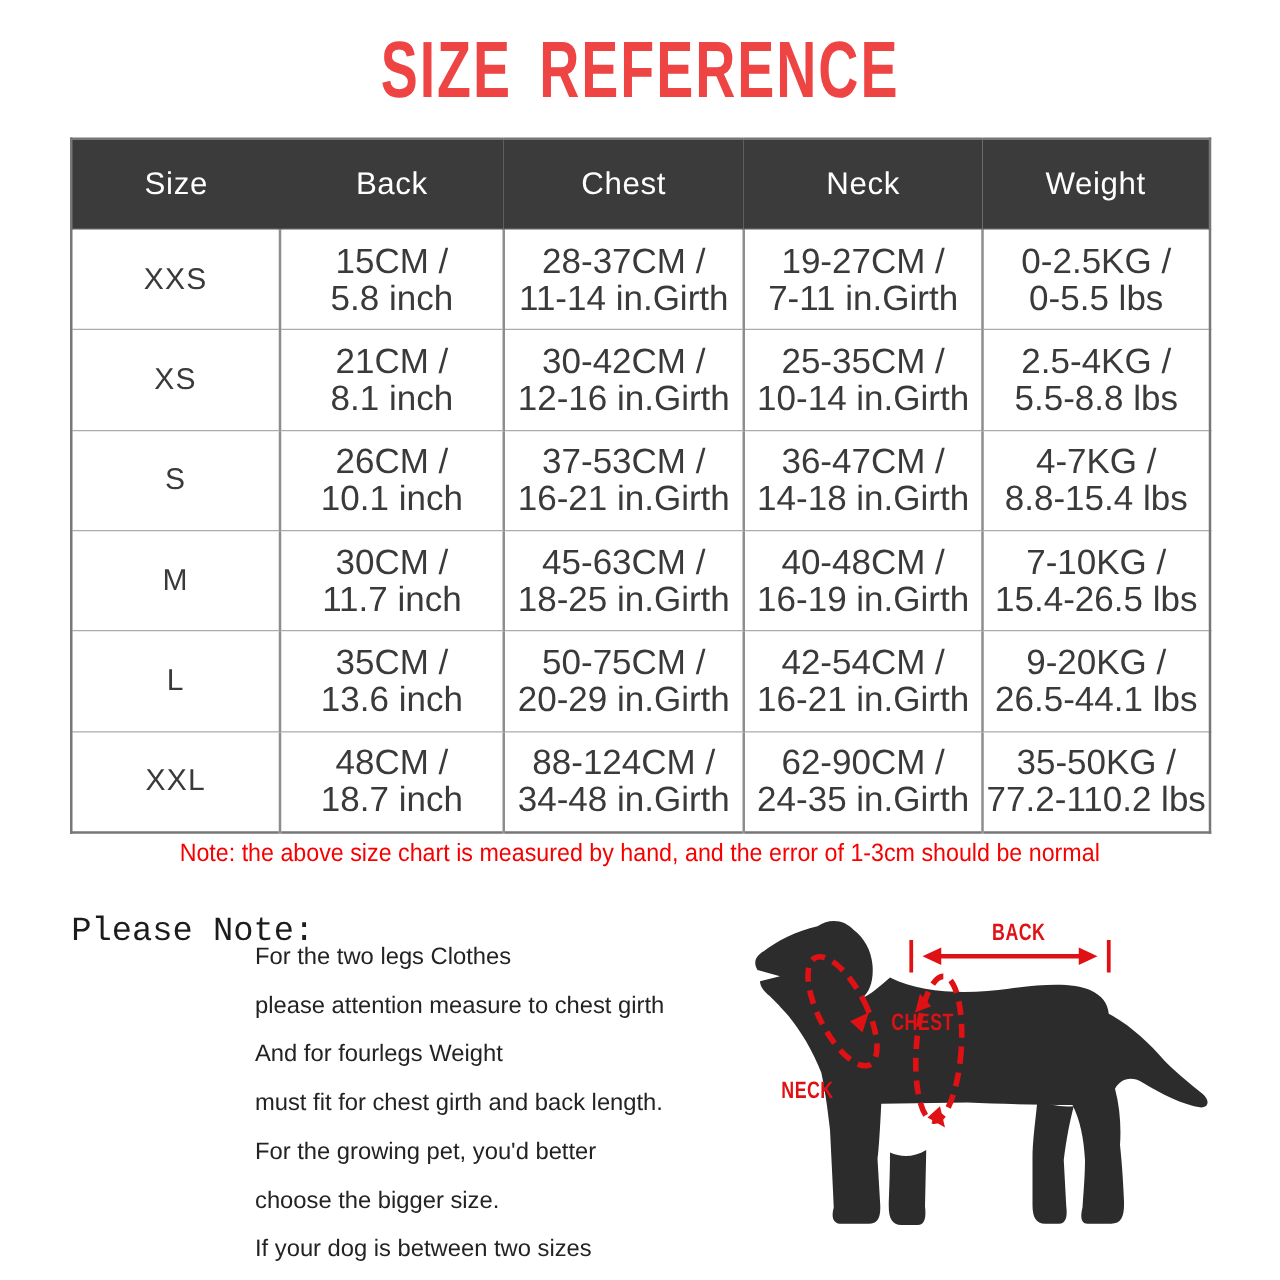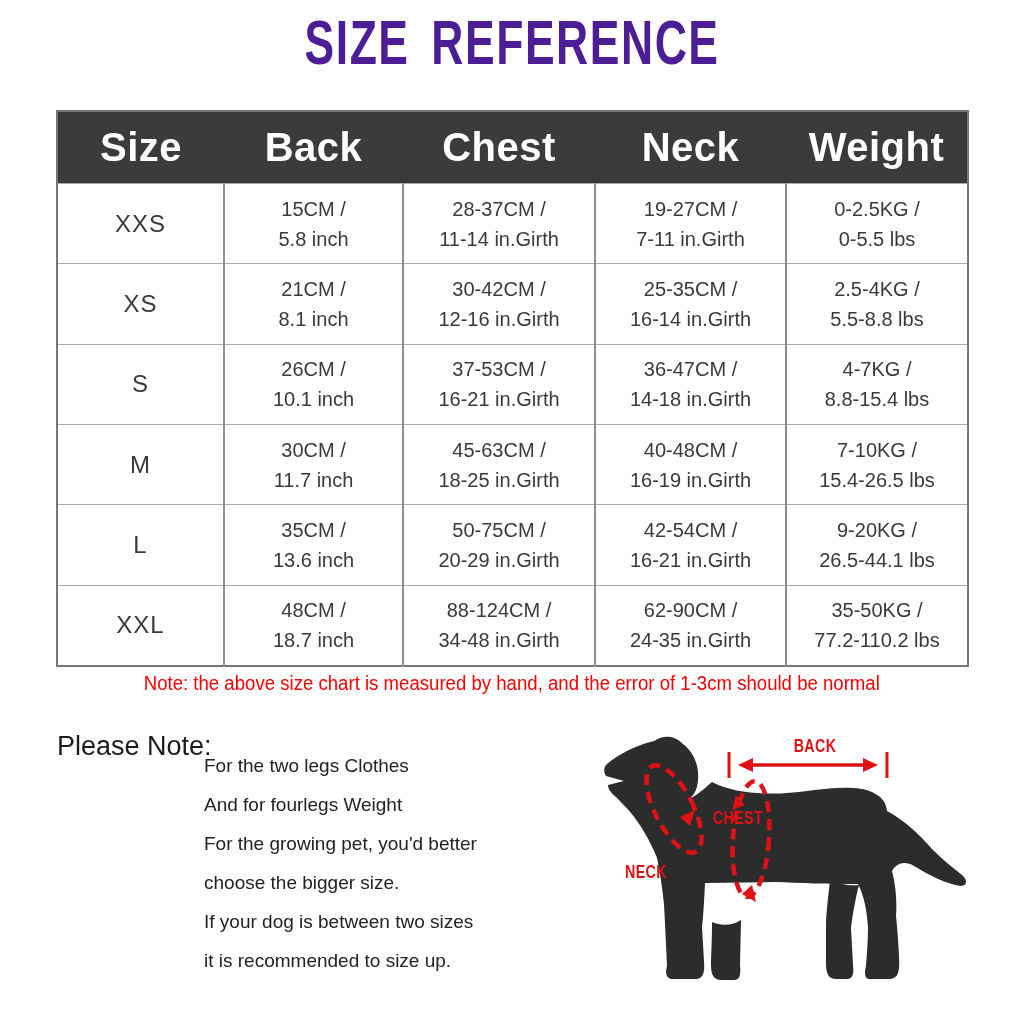--- a/index.html
+++ b/index.html
@@ -4,57 +4,57 @@
 <style>
   html,body{margin:0;padding:0;}
   body{
     width:1024px;height:1024px;position:relative;background:#ffffff;
     font-family:"Liberation Sans",sans-serif;overflow:hidden;
   }
   .page{position:absolute;inset:0;}
 
   
   .title{
-    position:absolute;top:14px;left:0;width:100%;text-align:center;margin:0;
-    font-size:57px;color:#4c1d95;line-height:1.0;
+    position:absolute;top:28px;left:0;width:100%;text-align:center;margin:0;
+    font-size:57px;color:#ef4444;line-height:1.0;
   }
   .title-inner{
     display:inline-block;font-weight:900;letter-spacing:2px;word-spacing:10px;
     transform:scale(0.78,1.12);transform-origin:50% 50%;
   }
 
   
   table.size-table{
     position:absolute;left:56px;top:110px;width:911px;height:557px;
     border-collapse:collapse;table-layout:fixed;
     border:2px solid #777777;
   }
   table.size-table thead th{
     background:var(--header-bg,#3b3b3b);color:var(--header-text,#ffffff);
-    font-weight:700;font-size:40px;height:69px;border:none;letter-spacing:0.5px;
+    font-weight:400;font-size:25px;height:69px;border:none;letter-spacing:0.5px;
   }
   table.size-table tbody td{
     border-top:1px solid #ababab;
     text-align:center;vertical-align:middle;
     color:var(--body-text,#3a3a3a);
-    font-size:20px;line-height:30px;height:69px;background:#ffffff;
+    font-size:28px;line-height:30px;height:69px;background:#ffffff;
   }
   table.size-table tbody td + td{border-left:2px solid #8d8d8d;}
   table.size-table tbody td.size-cell{font-size:24px;letter-spacing:1px;}
 
   
   .measure-note{
     position:absolute;top:672px;left:0;width:100%;text-align:center;
     color:var(--note-red,#f70000);font-size:20px;white-space:nowrap;
   }
   .measure-note-inner{display:inline-block;transform:scaleX(0.93);transform-origin:50% 50%;}
 
   
   .please-heading{
-    position:absolute;left:57px;top:731px;font-size:27px;color:#1c1c1c;
+    position:absolute;left:57px;top:731px;font-size:27px;color:#1c1c1c;font-family:Liberation Mono, monospace;
   }
   .note-lines{position:absolute;left:204px;top:737px;width:420px;}
   .note-line{font-size:19px;line-height:20px;margin-bottom:13px;color:#232323;margin-top:19px;}
 
   
   svg.dog-diagram{position:absolute;left:574px;top:714px;width:450px;height:306px;}
   .dog-shape{fill:var(--dog-fill,#2c2c2c);}
   .anno-stroke{stroke:var(--diagram-red,#e01114);fill:none;}
   .anno-fill{fill:var(--diagram-red,#e01114);}
   .anno-label{
@@ -111,21 +111,21 @@
           <td>
             <div>21CM /</div>
             <div>8.1 inch</div>
           </td>
           <td>
             <div>30-42CM /</div>
             <div>12-16 in.Girth</div>
           </td>
           <td>
             <div>25-35CM /</div>
-            <div>16-14 in.Girth</div>
+            <div>10-14 in.Girth</div>
           </td>
           <td>
             <div>2.5-4KG /</div>
             <div>5.5-8.8 lbs</div>
           </td>
         </tr>
         <tr>
           <td class="size-cell">S</td>
           <td>
             <div>26CM /</div>
@@ -202,21 +202,23 @@
           </td>
         </tr>
       </tbody>
   </table>
 
   <div class="measure-note"><span class="measure-note-inner">Note: the above size chart is measured by hand, and the error of 1-3cm should be normal</span></div>
 
   <div class="please-heading">Please Note:</div>
   <div class="note-lines" id="note-lines">
       <div class="note-line">For the two legs Clothes</div>
+      <div class="note-line">please attention measure to chest girth</div>
       <div class="note-line">And for fourlegs Weight</div>
+      <div class="note-line">must fit for chest girth and back length.</div>
       <div class="note-line">For the growing pet, you'd better</div>
       <div class="note-line">choose the bigger size.</div>
       <div class="note-line">If your dog is between two sizes</div>
       <div class="note-line">it is recommended to size up.</div>
     </div>
 
   <svg class="dog-diagram" viewBox="0 0 450 306" xmlns="http://www.w3.org/2000/svg">
 
     <path class="dog-shape" d="
       M33,50

